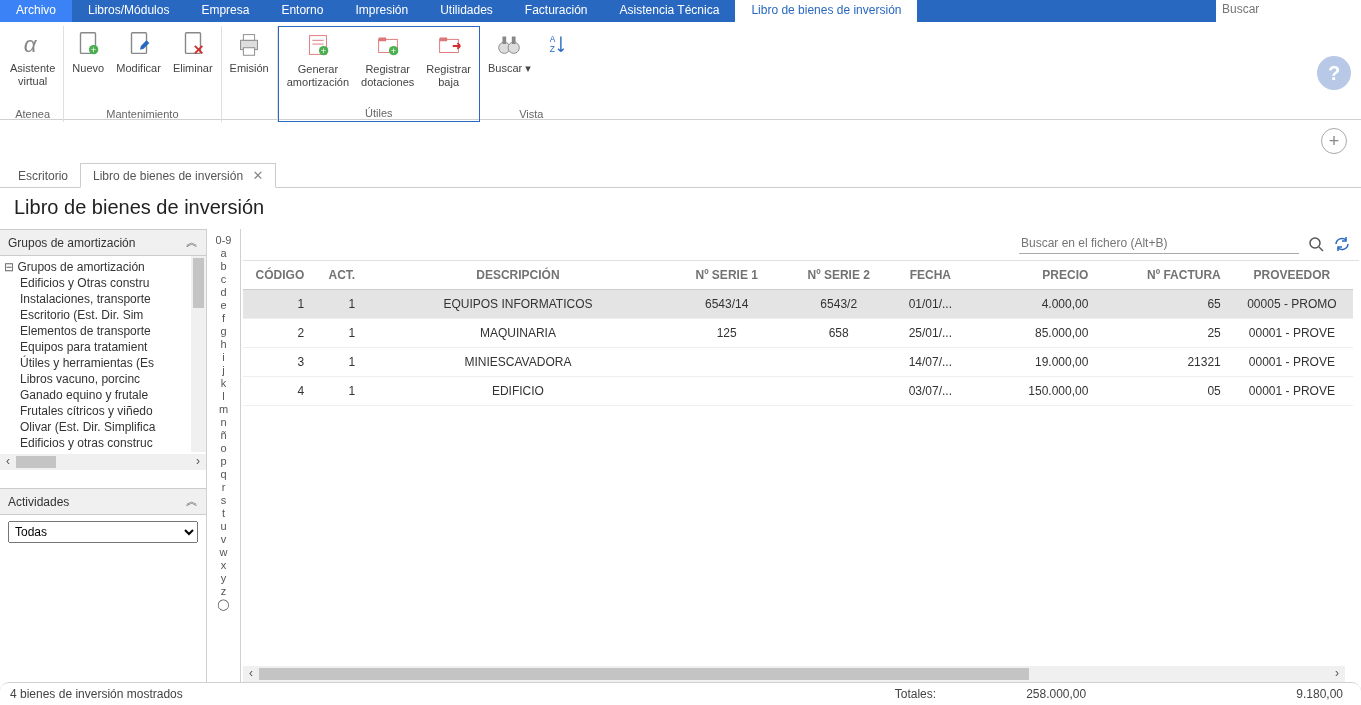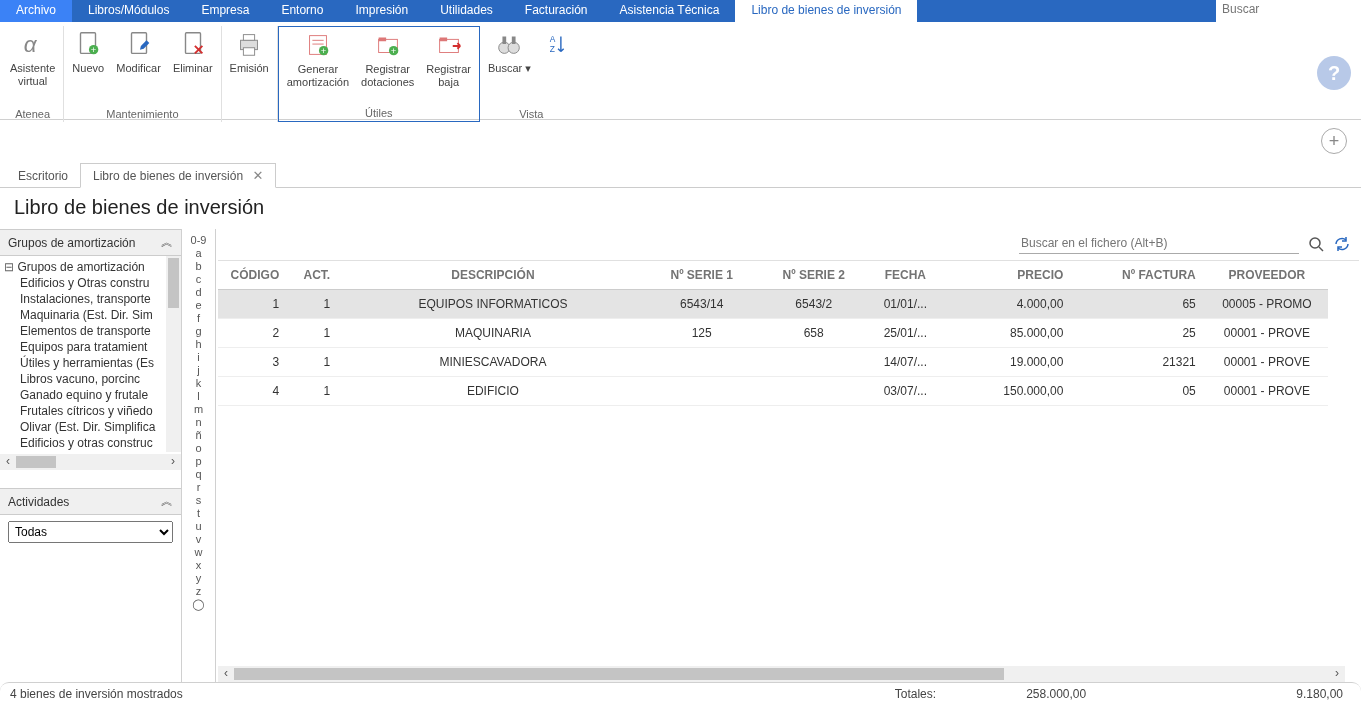--- a/index.html
+++ b/index.html
@@ -30,21 +30,21 @@
 
 .tabstrip { display: flex; align-items: flex-end; padding: 40px 6px 0; border-bottom: 1px solid #ccc; height: 68px; }
 .tabstrip .tab { padding: 4px 12px; font-size: 12px; color: #555; cursor: pointer; }
 .tabstrip .tab.active { border: 1px solid #ccc; border-bottom: 1px solid #fff; background: #fff; margin-bottom: -1px; }
 .tabstrip .tab .close { margin-left: 6px; color: #888; font-size: 13px; }
 
 
 .content { display: flex; height: calc(705px - 22px - 98px - 68px); }
 .page-title { font-size: 20px; padding: 8px 14px 10px; color: #222; }
 
-.left-panel { width: 182px; border-right: 1px solid #d0d0d0; display: flex; flex-direction: column; }
+.left-panel { width: 207px; border-right: 1px solid #d0d0d0; display: flex; flex-direction: column; }
 .panel-header { background: #f0f0f0; border-top: 1px solid #ccc; border-bottom: 1px solid #ccc; padding: 4px 8px; font-size: 12px; display: flex; align-items: center; }
 .panel-header .collapse { margin-left: auto; color: #666; cursor: pointer; }
 .tree { overflow: hidden; padding: 3px 0; font-size: 12px; height: 196px; position: relative; }
 .tree-scroll { position: absolute; top:0; right:0; width:15px; height:100%; background:#f0f0f0; }
 .tree-scroll .thumb { position:absolute; top:2px; left:2px; width:11px; height:50px; background:#c4c4c4; }
 .tree ul { list-style: none; padding-left: 16px; }
 .tree > ul { padding-left: 4px; }
 .tree li { white-space: nowrap; padding: 1px 0; cursor: pointer; }
 .tree .root::before { content: "⊟ "; color: #666; }
 .hscroll { height: 16px; background: #f0f0f0; position: relative; margin-top: 2px; }
@@ -250,21 +250,21 @@
     <div class="panel-header">
       <span>Grupos de amortización</span>
       <span class="collapse">︽</span>
     </div>
     <div class="tree">
       <ul>
         <li class="root">Grupos de amortización</li>
         <ul id="tree-items">
               <li>Edificios y Otras constru</li>
               <li>Instalaciones, transporte</li>
-              <li>Maquinaria (Est. Dir. Sim</li>
+              <li>Escritorio (Est. Dir. Sim</li>
               <li>Elementos de transporte</li>
               <li>Equipos para tratamient</li>
               <li>Útiles y herramientas (Es</li>
               <li>Libros vacuno, porcinc</li>
               <li>Ganado equino y frutale</li>
               <li>Frutales cítricos y viñedo</li>
               <li>Olivar (Est. Dir. Simplifica</li>
               <li>Edificios y otras construc</li>
             </ul>
       </ul>

